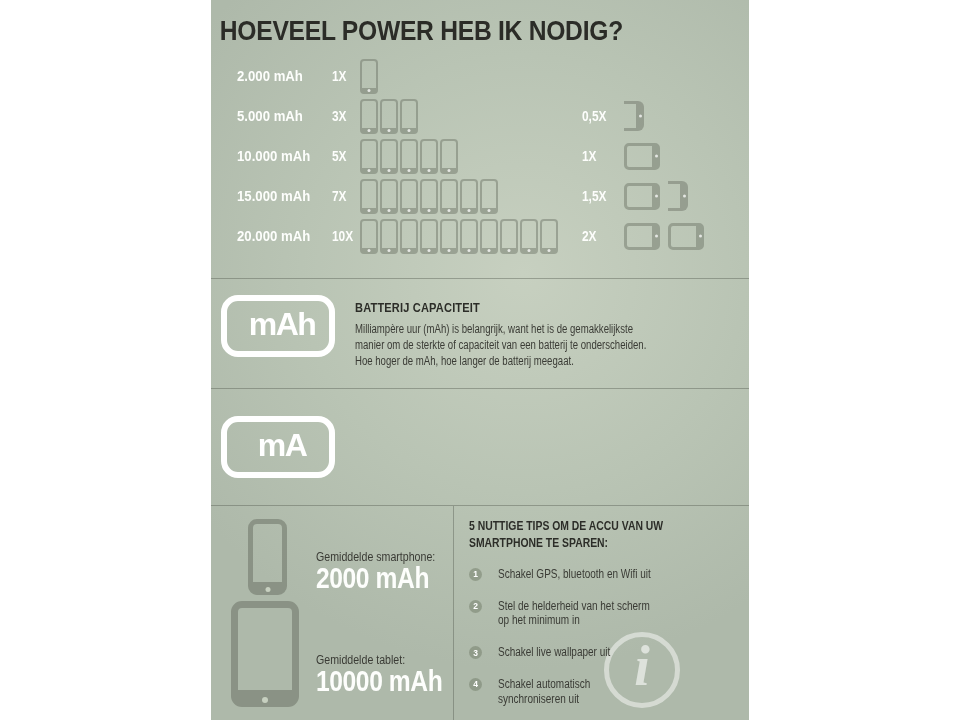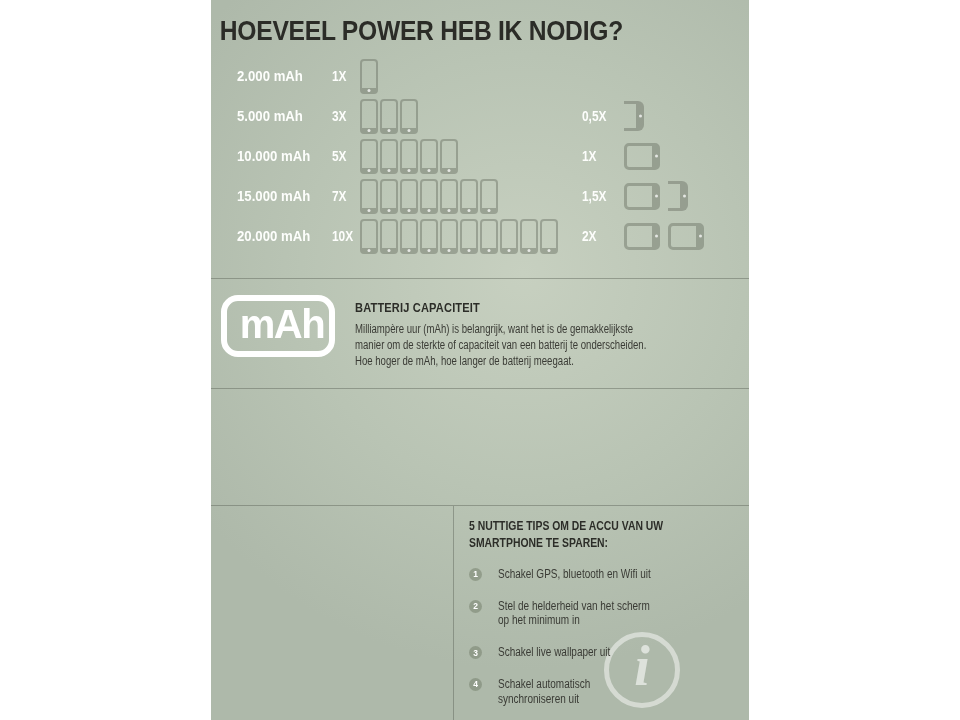--- a/index.html
+++ b/index.html
@@ -39,21 +39,21 @@
     border-left:none; border-right-width:8px; border-radius:0 6px 6px 0; position:relative; }
 
   .top-block { height:278px; }
   .divider { height:1px; background:rgba(92,98,86,0.45); }
 
   
   .info { display:grid; grid-template-columns:134px 1fr; padding:16px 0 0 10px; height:109px; }
   .info.ma { padding-top:27px; height:116px; }
   .badge { width:114px; height:62px; border:6px solid #fff; border-radius:17px;
     display:flex; align-items:center; justify-content:center; color:#fff;
-    font-weight:bold; font-size:40px; letter-spacing:-1.5px; padding-bottom:5px; line-height:1;padding-left:8px; }
+    font-weight:bold; font-size:32px; letter-spacing:-1.5px; padding-bottom:5px; line-height:1;padding-left:8px; }
   .info-text { padding-top:5px; }
   .info.ma .info-text { padding-top:8px; }
   .info-heading { font-size:13px; font-weight:bold; color:#2c2d28; letter-spacing:0.2px;
     margin-bottom:7px; white-space:nowrap; }
   .info-body { font-size:12px; color:#3a3b35; line-height:1.33; white-space:pre-line; }
 
   
   .bottom { position:relative; height:214px; }
   .bottom-left { position:absolute; left:0; top:0; width:242px; height:100%; }
   .big-phone { position:absolute; left:37px; top:13px; width:39px; height:76px;
@@ -186,26 +186,37 @@
       <h2 class="info-heading cxl">BATTERIJ CAPACITEIT</h2>
       <p class="info-body cxb">Milliampère uur (mAh) is belangrijk, want het is de gemakkelijkste
 manier om de sterkte of capaciteit van een batterij te onderscheiden.
 Hoe hoger de mAh, hoe langer de batterij meegaat.</p>
     </div>
   </section>
 
   <div class="divider"></div>
 
   <section class="info ma">
+    <div>
+      <div class="badge">mA</div>
+    </div>
   </section>
 
   <div class="divider"></div>
 
   <div class="bottom">
 
+    <div class="bottom-left">
+      <div class="big-phone"></div>
+      <div class="avg-label sp cxl">Gemiddelde smartphone:</div>
+      <div class="avg-value sp cxl">2000 mAh</div>
+      <div class="big-tablet"></div>
+      <div class="avg-label tb cxl">Gemiddelde tablet:</div>
+      <div class="avg-value tb cxl">10000 mAh</div>
+    </div>
 
     <div class="bottom-right">
       <div class="watermark">
         <span class="watermark-i">i</span>
       </div>
       <h3 class="tips-heading cxb">5 NUTTIGE TIPS OM DE ACCU VAN UW
 SMARTPHONE TE SPAREN:</h3>
       <div class="tips-list">
         <div class="tip">
           <span class="tip-num">1</span>

